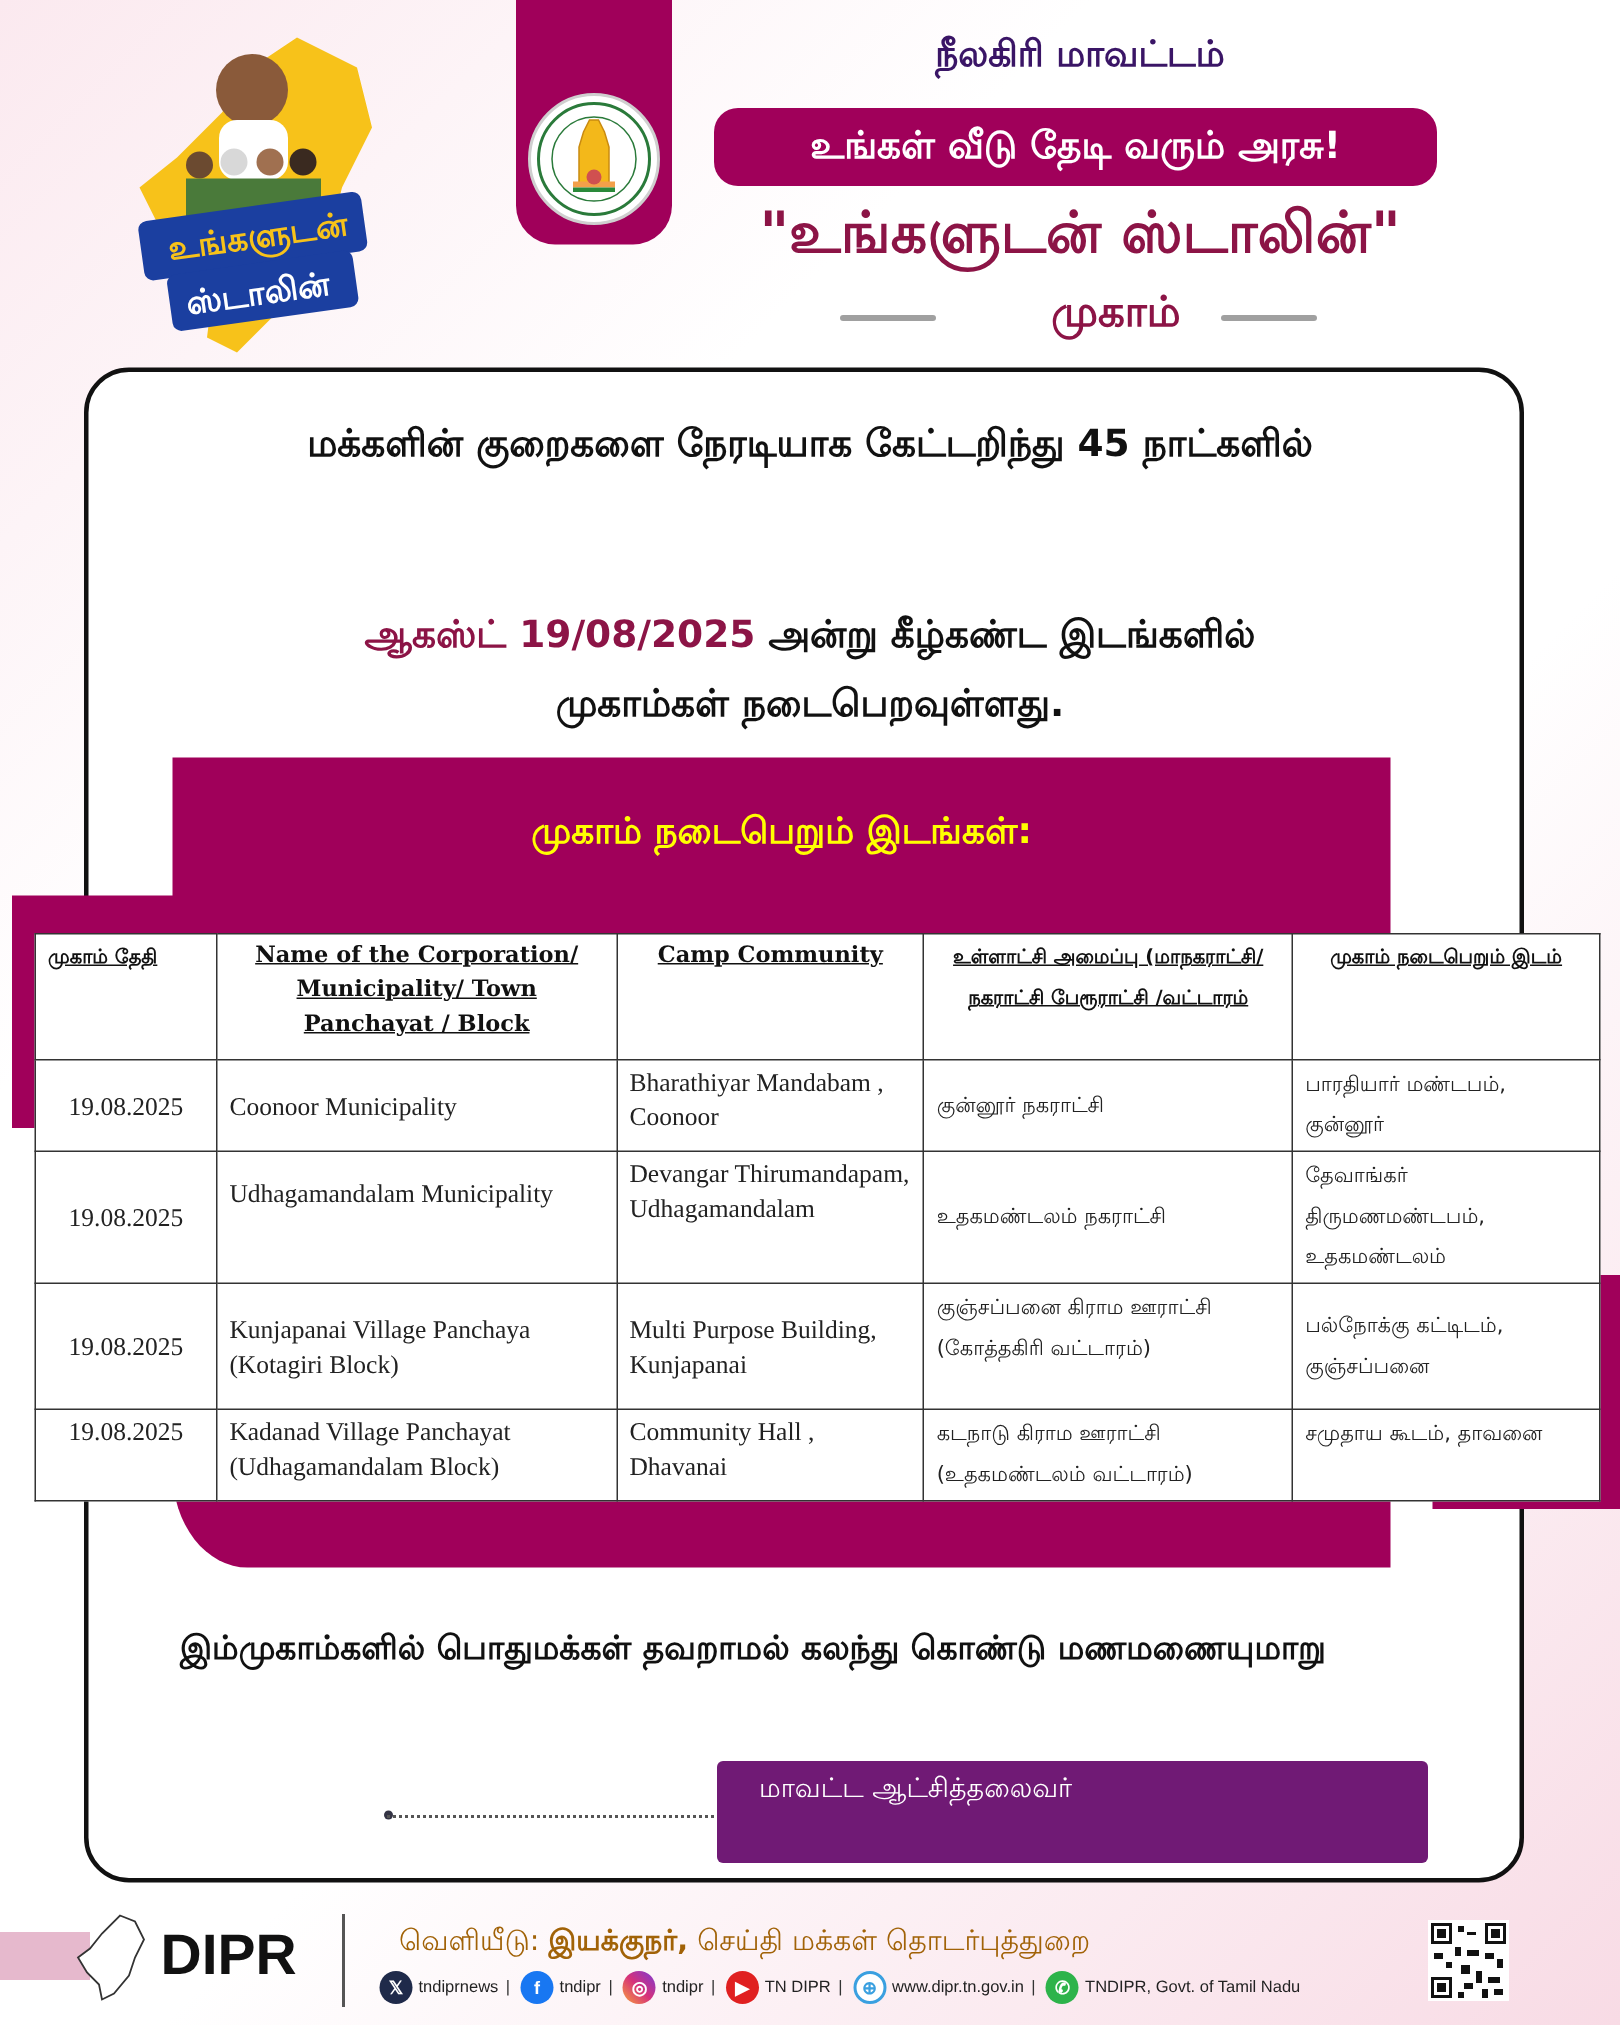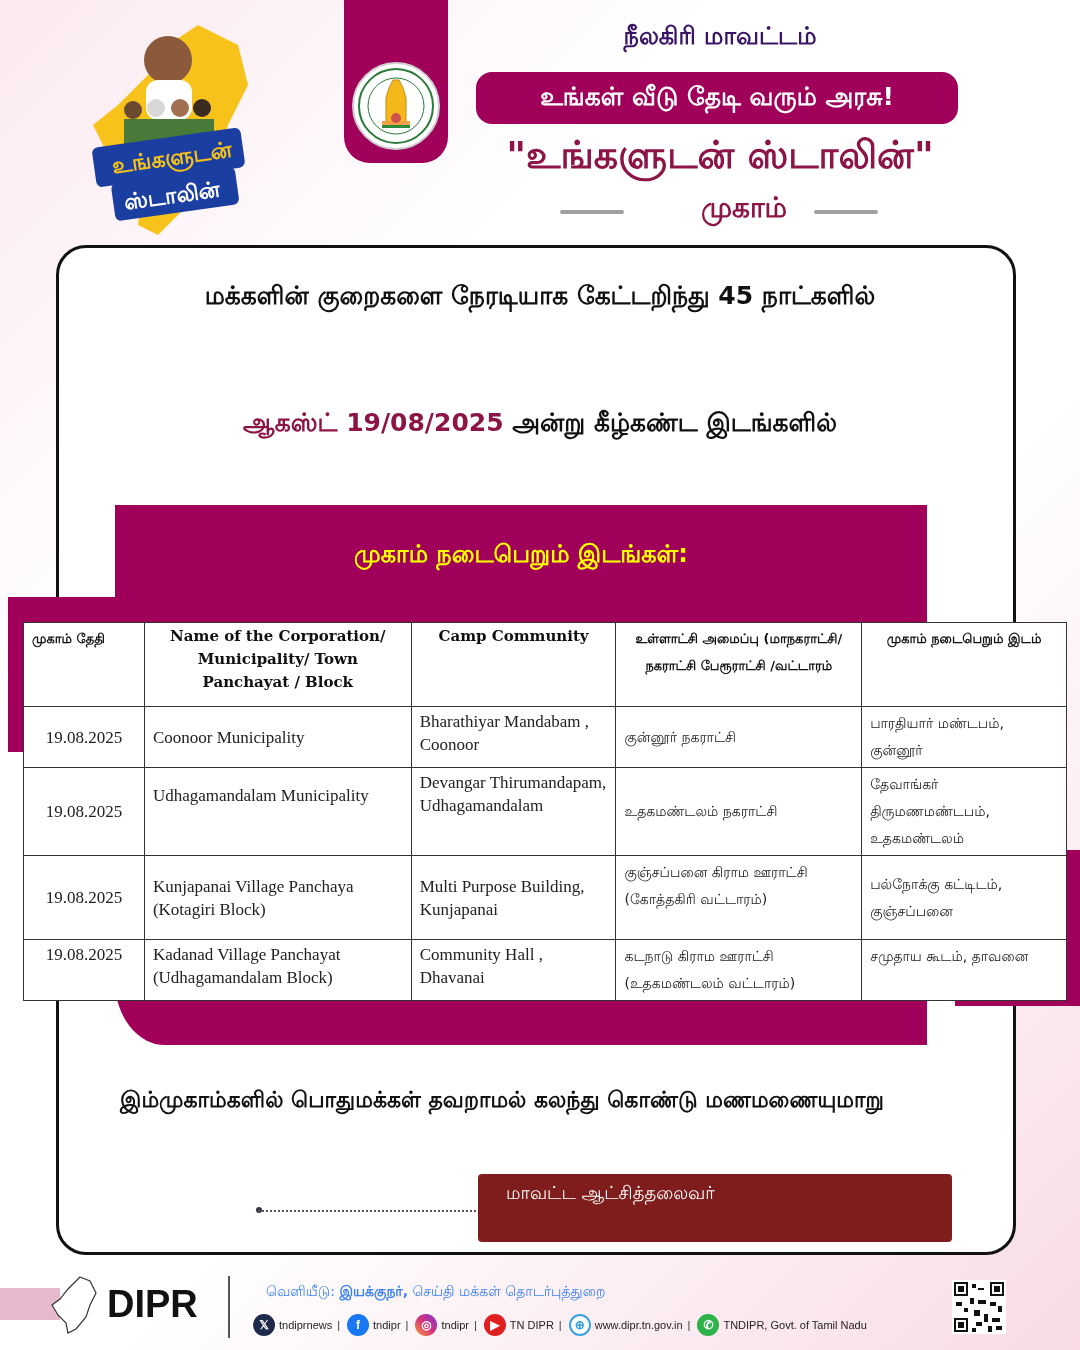--- a/index.html
+++ b/index.html
@@ -73,21 +73,21 @@
     
     table.camps {
       position: absolute; left: 23px; top: 622px; width: 1044px;
       border-collapse: collapse; background: #fff;
     }
     table.camps th, table.camps td {
       border: 1px solid #333; vertical-align: top; padding: 3px 8px;
     }
     table.camps th {
       font-family: "DejaVu Serif", serif; font-weight: bold; font-size: 15px;
-      line-height: 23px; text-align: center; height: 84px; padding-top: 2px;
+      line-height: 23px; text-align: center; height: 84px; padding-top: 2px; text-decoration: underline;
     }
     table.camps th.ta { font-family: "DejaVu Sans", sans-serif; font-size: 13px; line-height: 27px; }
     table.camps td {
       font-family: "Liberation Serif", serif; font-size: 17px; line-height: 23px; color: #222;
     }
     table.camps td.ta { font-family: "DejaVu Sans", sans-serif; font-size: 14px; line-height: 27px; }
     table.camps td.date { vertical-align: middle; text-align: center; }
     table.camps td.mid { vertical-align: middle; }
     .r1 td { height: 56px; }
     .r2 td { height: 82px; }
@@ -96,30 +96,30 @@
 
     
     .closing {
       left: 120px; top: 1078px; width: 800px;
       font-weight: bold; font-size: 22px; line-height: 44px;
     }
     .sig-line { left: 258px; top: 1210px; width: 222px; border-top: 2px dotted #555; }
     .sig-dot { left: 256px; top: 1207px; width: 6px; height: 6px; background: #334; border-radius: 50%; }
     .sig-box {
       left: 478px; top: 1174px; width: 474px; height: 68px;
-      background: #7f1d1d; border-radius: 4px; color: #fff;
+      background: #701a75; border-radius: 4px; color: #fff;
       font-size: 18px; line-height: 29px; padding: 4px 0 0 28px;
     }
 
     
     .footer-bar { left: 0; top: 1288px; width: 60px; height: 32px; background: #e0a8c0; opacity: .8; }
     .dipr-map { left: 50px; top: 1275px; width: 52px; height: 60px; }
     .dipr-text { left: 107px; top: 1283px; font-weight: bold; font-size: 38px; color: #111; font-family: "Liberation Sans", sans-serif; }
     .footer-divider { left: 228px; top: 1276px; width: 2px; height: 62px; background: #555; }
-    .publisher { left: 266px; top: 1283px; font-size: 14px; color: #3b82f6; }
+    .publisher { left: 266px; top: 1283px; font-size: 19px; color: #a16207; }
     .publisher b { font-weight: bold; }
     .socials {
       left: 253px; top: 1314px; display: flex; align-items: center; gap: 4px;
       font-size: 11px; color: #222; font-family: "Liberation Sans", sans-serif;
     }
     .soc-ic {
       width: 22px; height: 22px; border-radius: 50%; display: inline-flex;
       align-items: center; justify-content: center; color: #fff; font-size: 12px; font-weight: bold;
     }
     .sep { margin: 0 3px 0 1px; color: #333; }
@@ -167,20 +167,21 @@
 <div class="abs headline-sub">முகாம்</div>
 <div class="abs dash" style="left:814px"></div>
 
 <div class="abs card"></div>
 
 <div class="abs intro">
   <div>மக்களின் குறைகளை நேரடியாக கேட்டறிந்து 45 நாட்களில்</div>
 </div>
 <div class="abs intro2">
   <div><span class="date-hl">ஆகஸ்ட் 19/08/2025</span><span> அன்று கீழ்கண்ட இடங்களில்</span></div>
+  <div>முகாம்கள்  நடைபெறவுள்ளது.</div>
 </div>
 
 <div class="abs band-top"></div>
 <div class="abs side-left"></div>
 <div class="abs side-right"></div>
 <div class="abs band-bottom"></div>
 <div class="abs band-title">முகாம் நடைபெறும் இடங்கள்:</div>
 
 <table class="camps">
   <colgroup>

